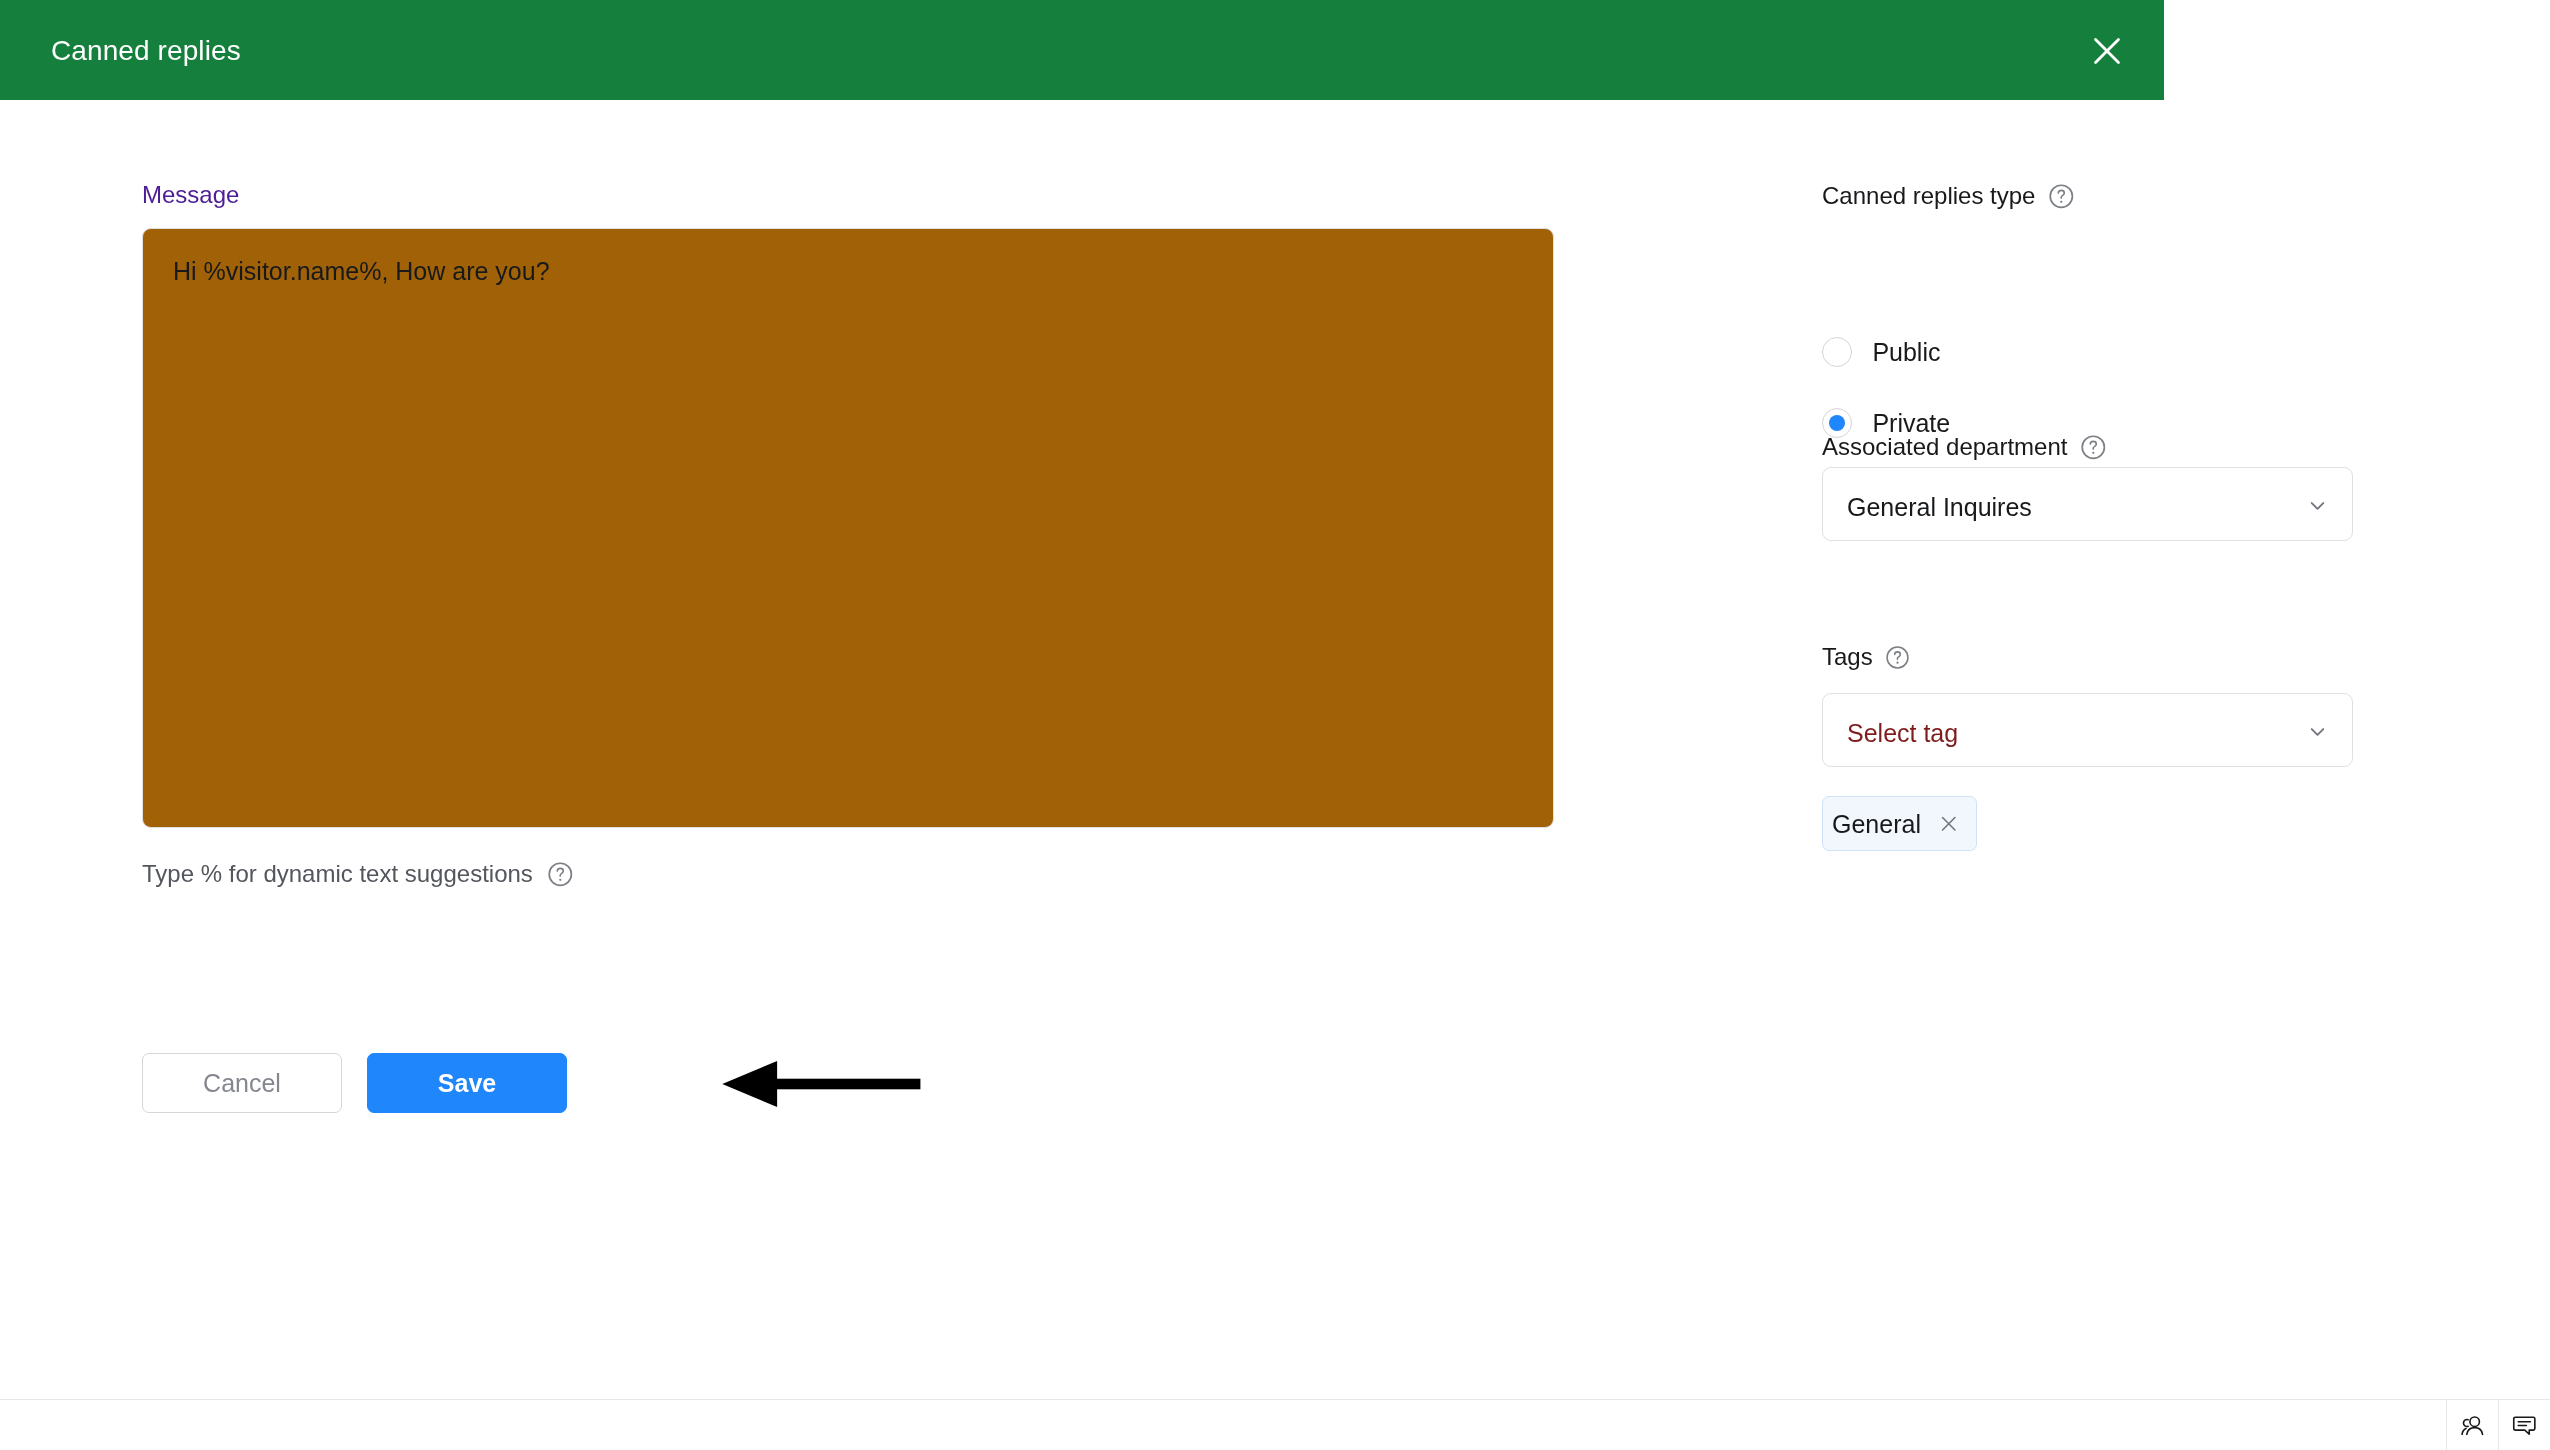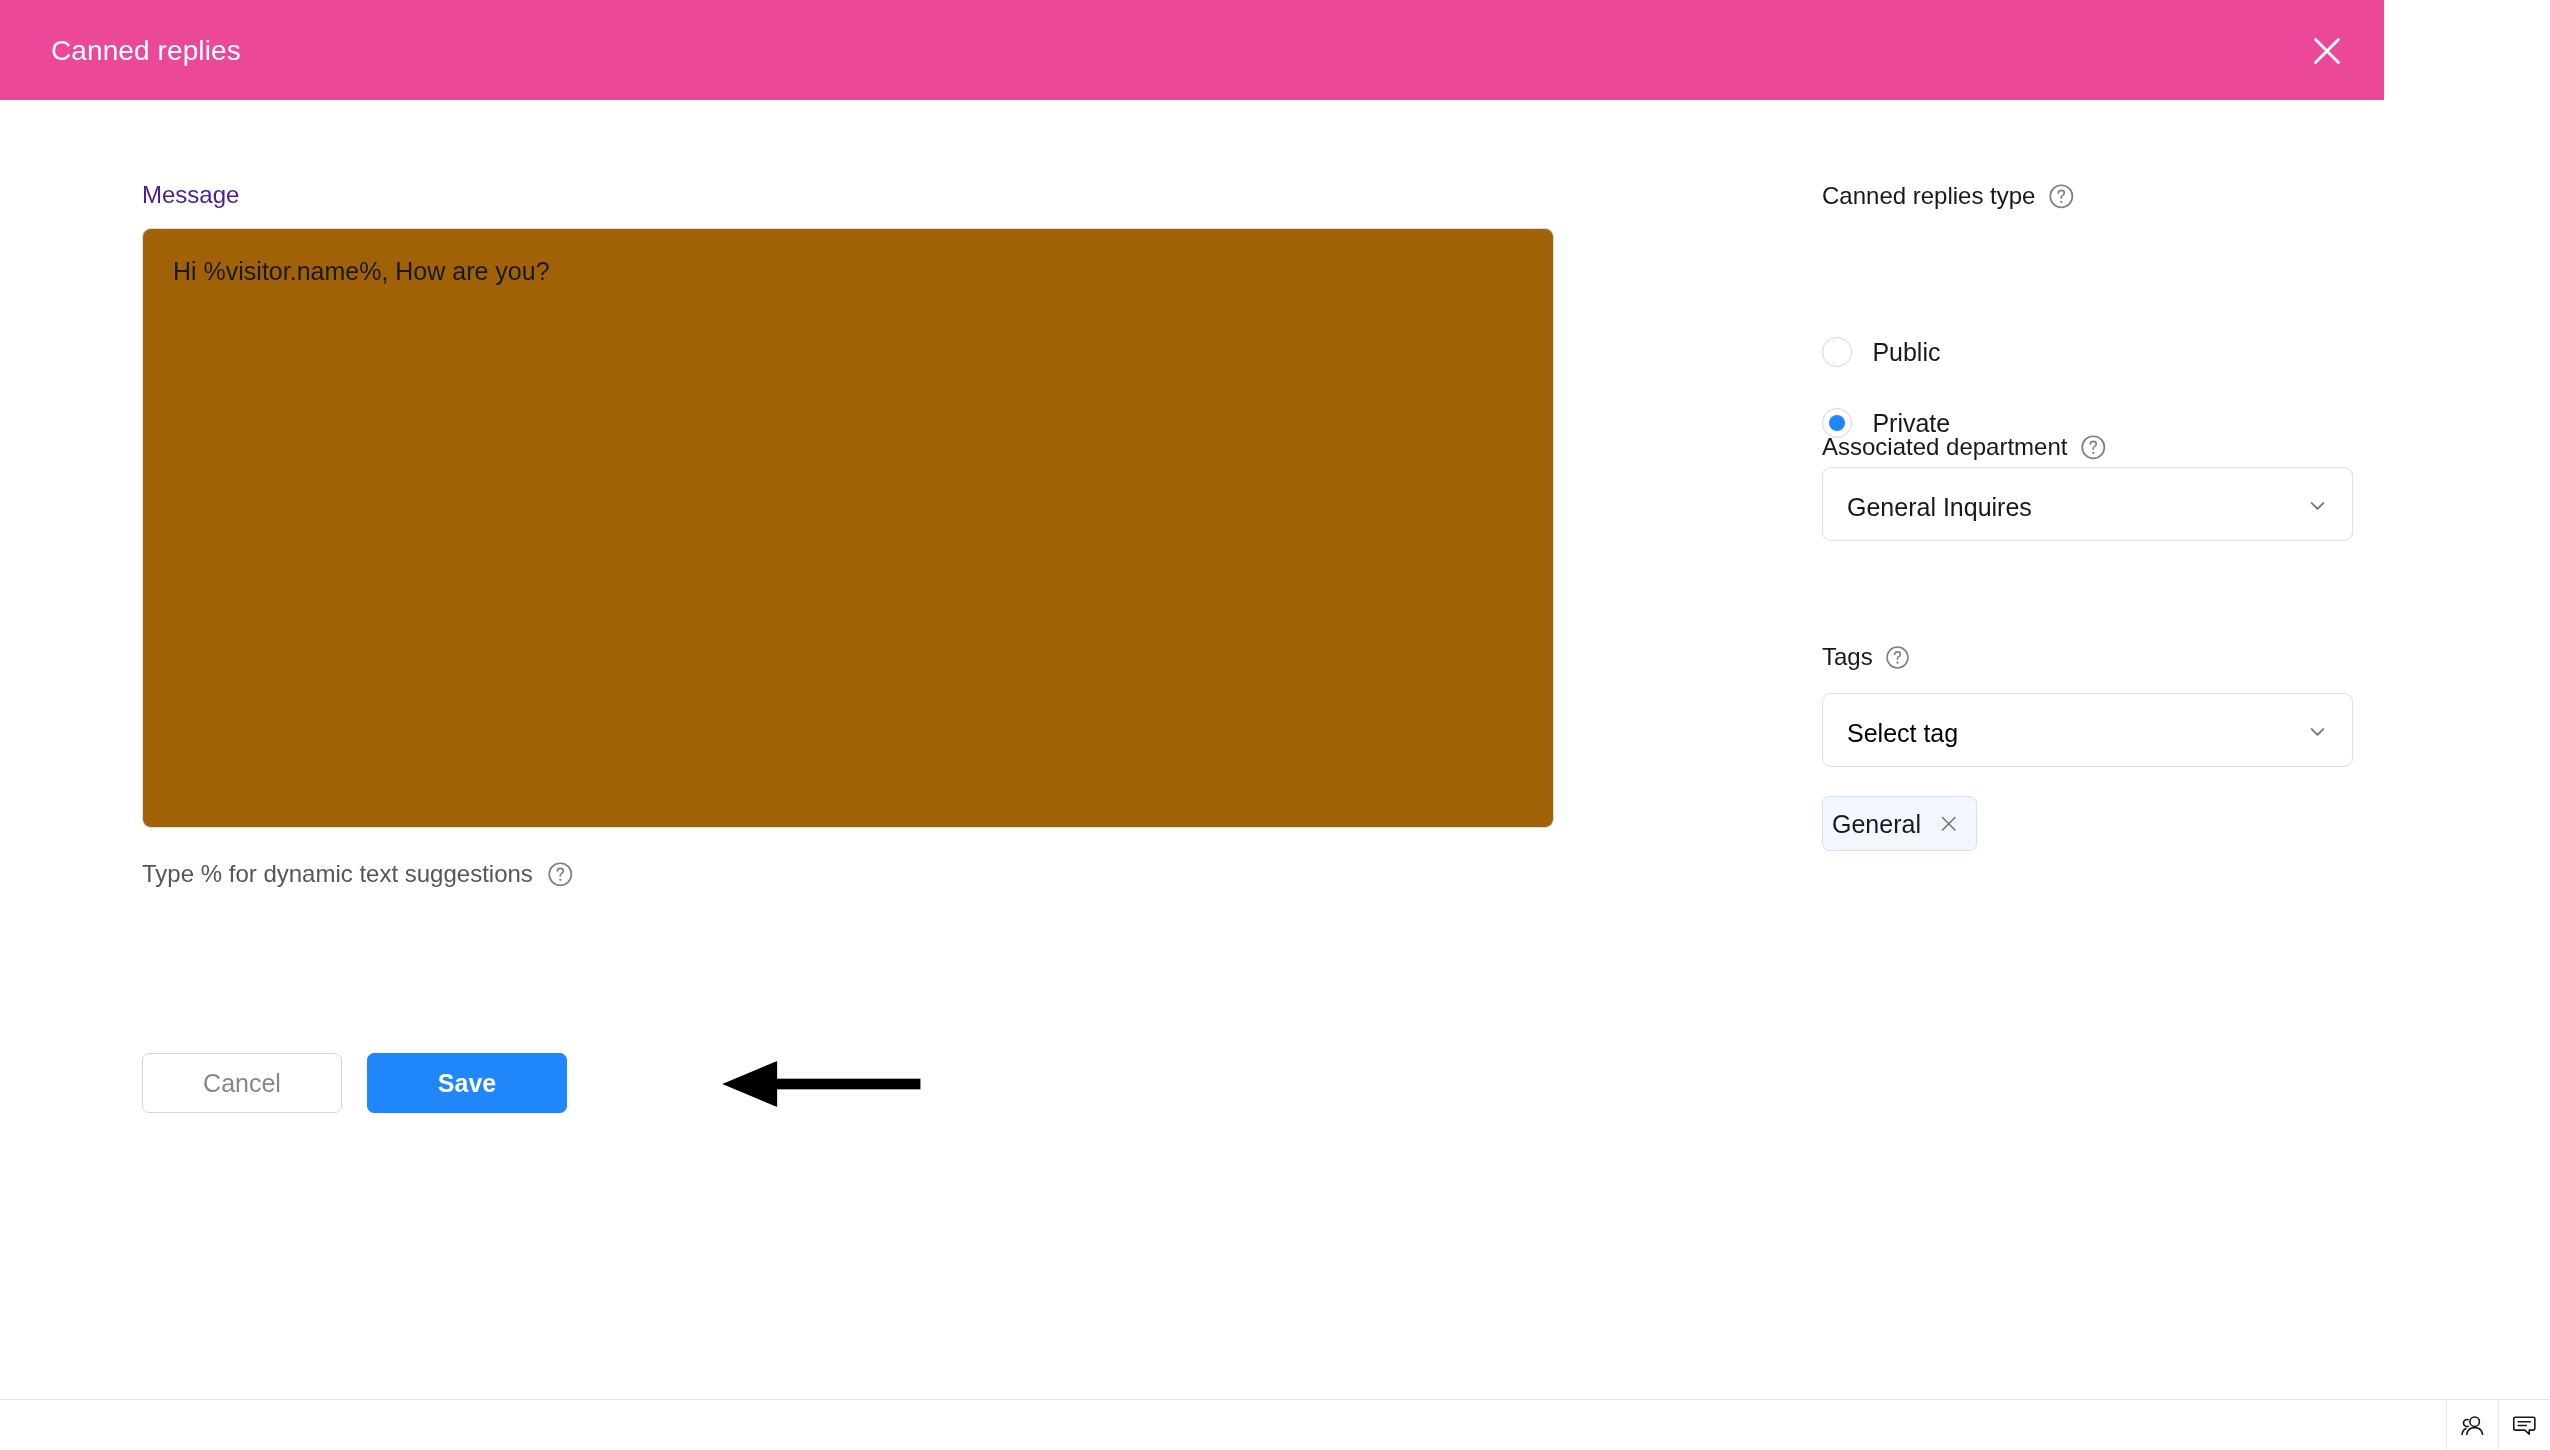--- a/index.html
+++ b/index.html
@@ -15,23 +15,23 @@
     -webkit-font-smoothing: antialiased;
     overflow: hidden;
     position: relative;
   }
 
   
   .modal-header {
     position: absolute;
     left: 0;
     top: 0;
-    width: 2384px;
+    width: 2164px;
     height: 100px;
-    background: #ec4899;
+    background: #15803d;
     display: flex;
     align-items: center;
     box-sizing: border-box;
   }
   .modal-title {
     position: absolute;
     left: 51px;
     top: 35px;
     font-size: 28px;
     line-height: 32px;
@@ -233,21 +233,21 @@
   }
   .select-dept { top: 367px; }
   .select-tag  { top: 593px; }
   .select-value {
     font-size: 25px;
     line-height: 28px;
     color: #18191b;
     flex: 1;
     white-space: nowrap;
   }
-  .select-value.placeholder { color: #000000; }
+  .select-value.placeholder { color: #7f1d1d; }
 
   .chip-row {
     position: absolute;
     left: 0;
     top: 696px;
     display: flex;
     gap: 14px;
     flex-wrap: wrap;
   }
   .chip {

